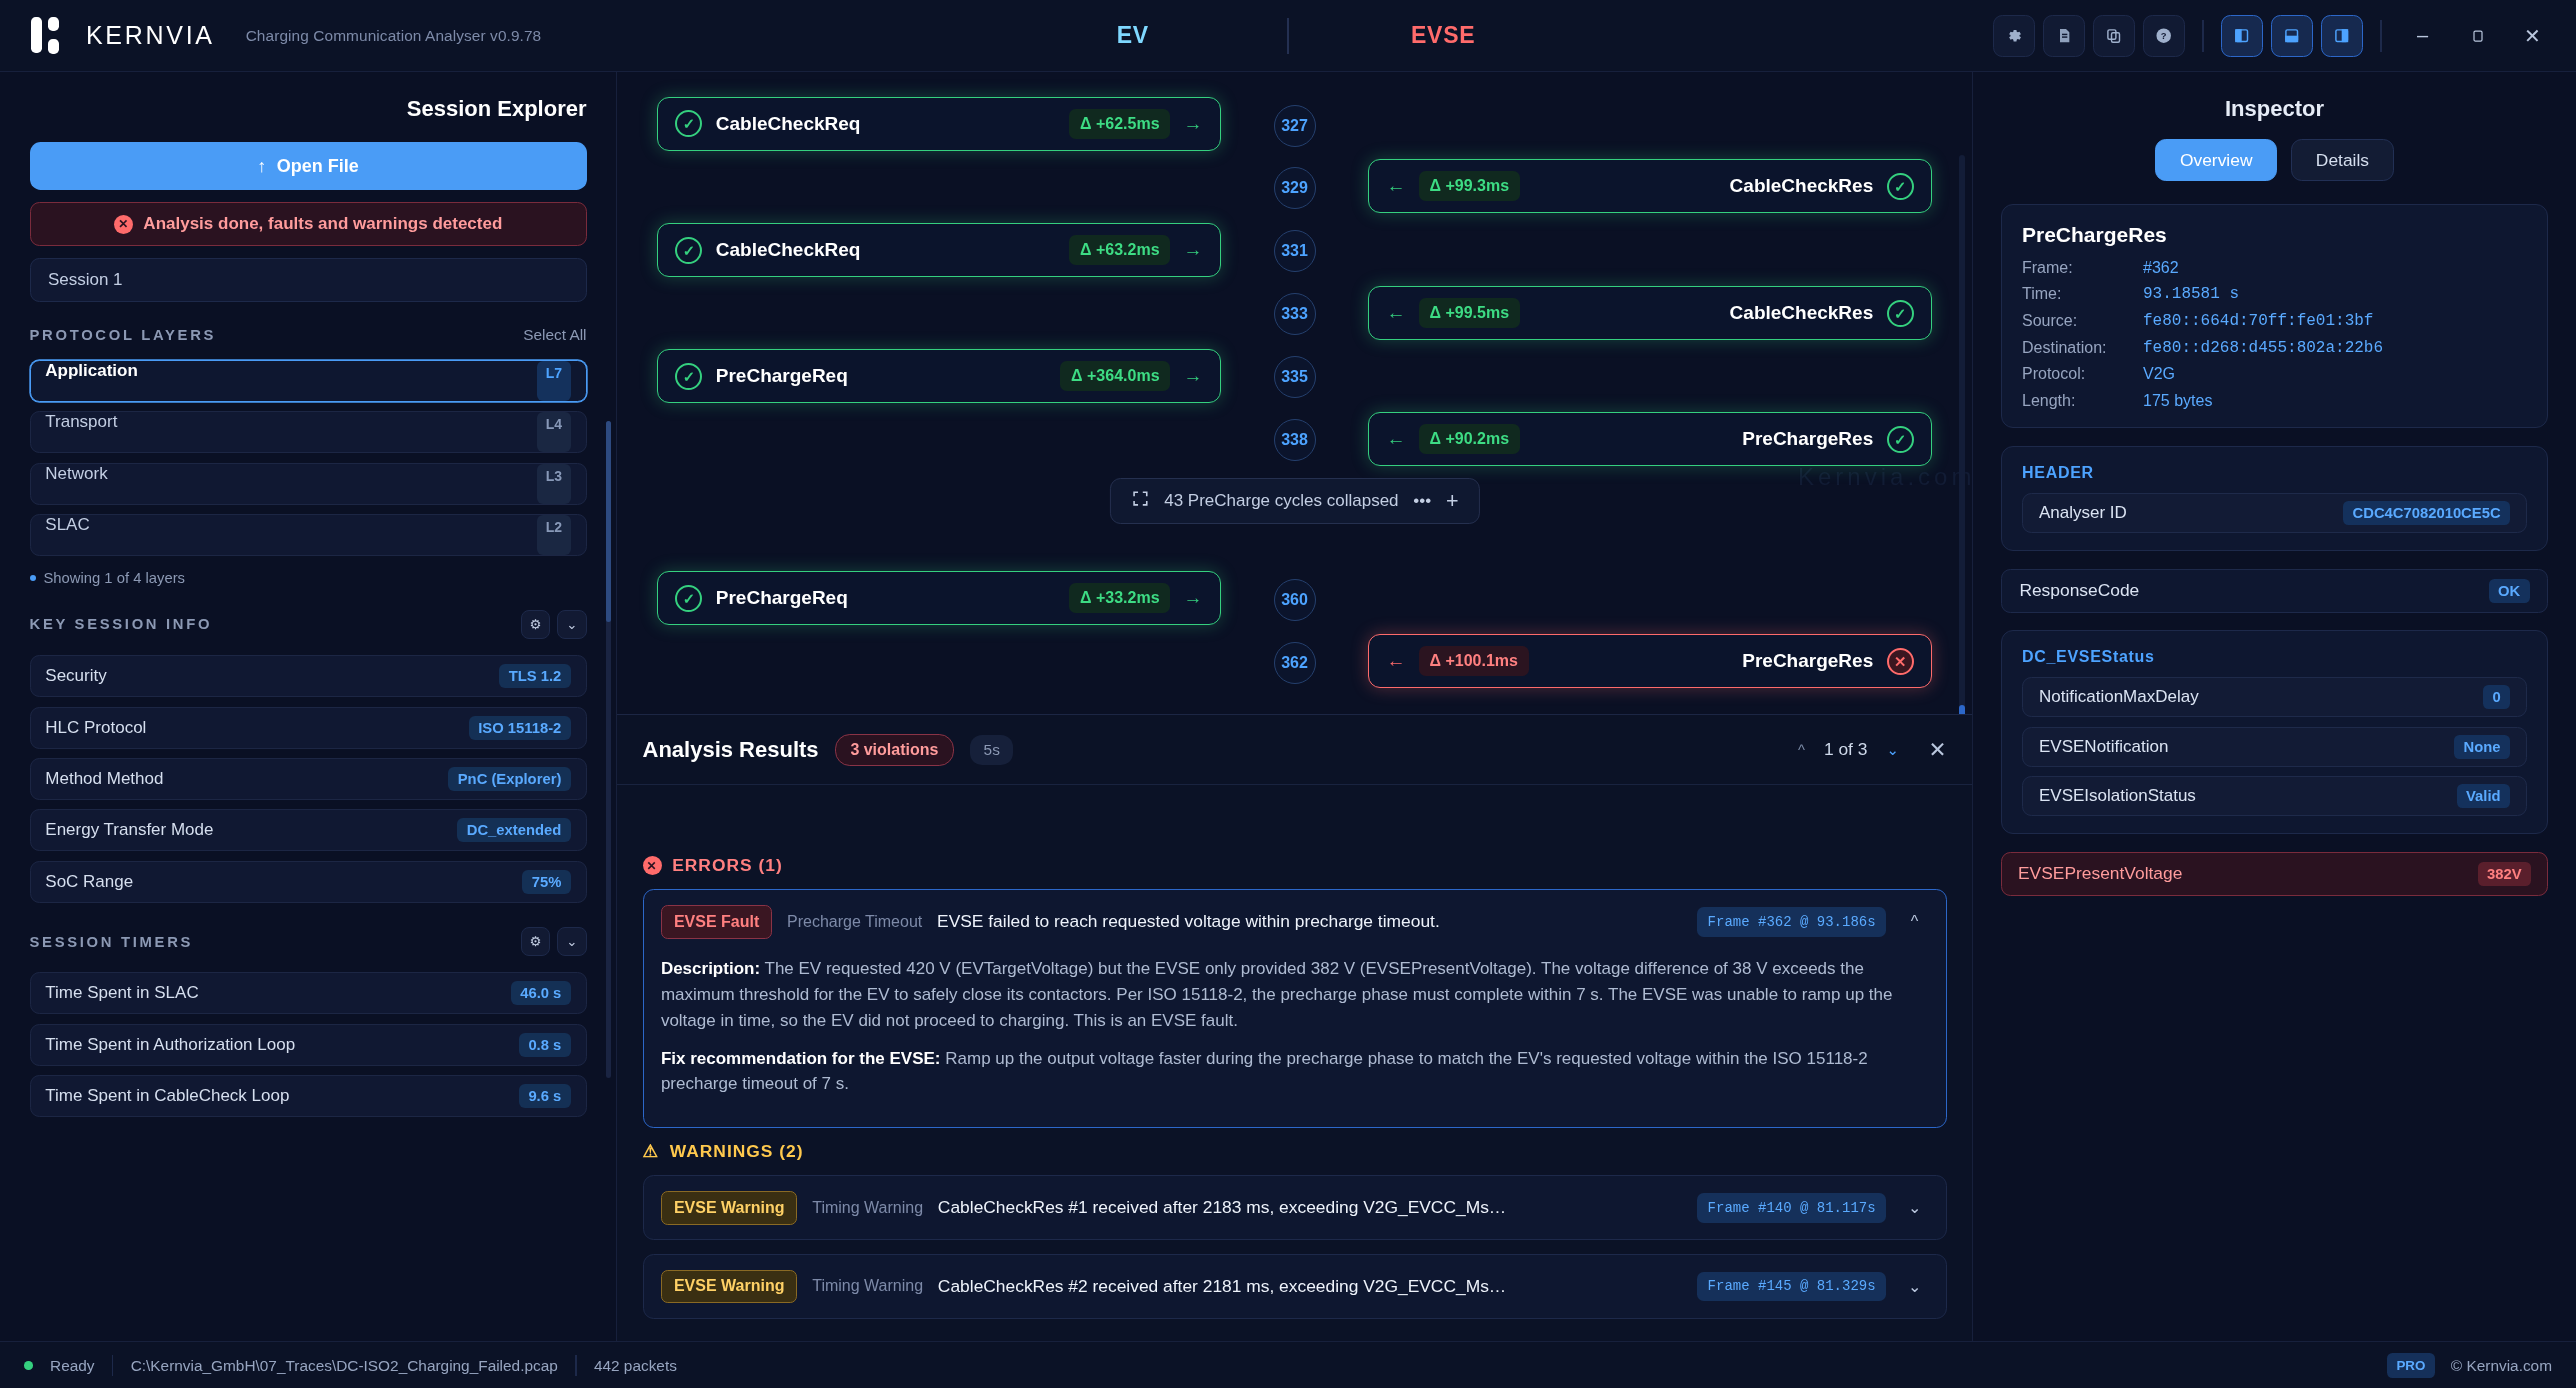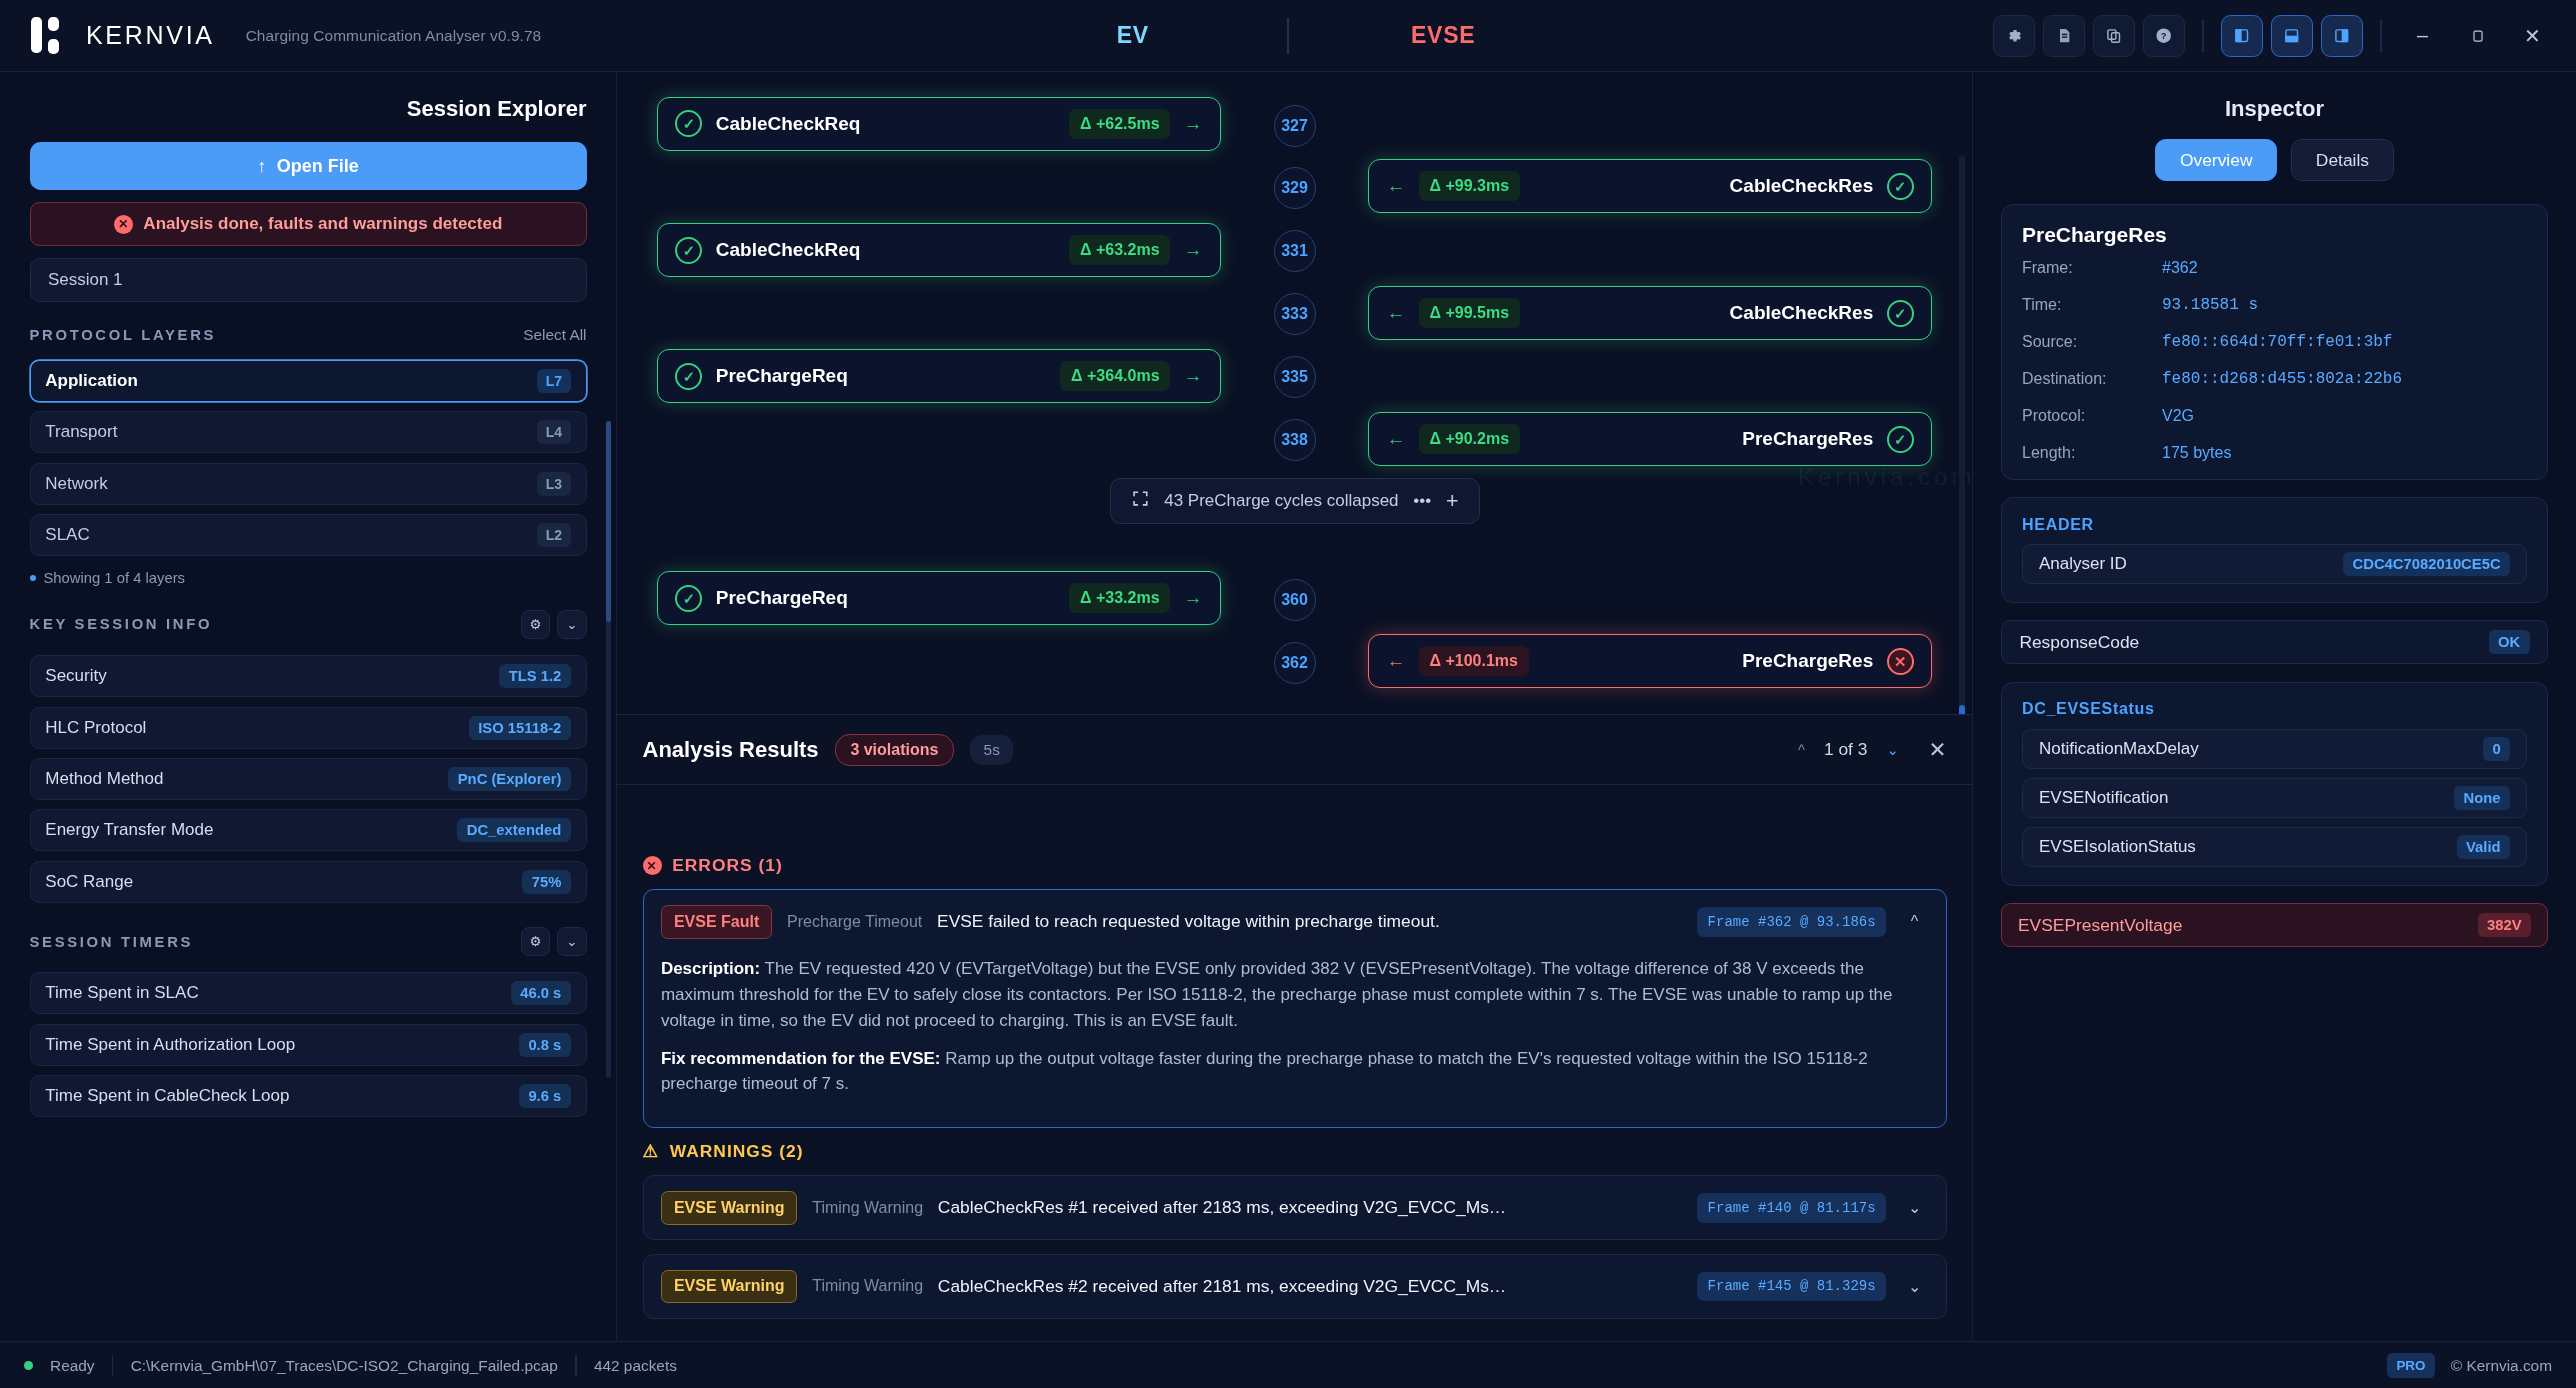--- a/index.html
+++ b/index.html
@@ -91,21 +91,21 @@
   .sec-head .lbl { font-size:14.8px; letter-spacing:2.7px; color:#8c99b4; font-weight:bold; }
   .sec-head .act { font-size:15.4px; color:#8c99b4; cursor:pointer; }
   .sec-head .icons { display:flex; gap:6.7px; }
   .mini-btn {
     width:29.5px;height:29.5px;border-radius:8px;background:#121a33;border:0.7px solid #1d294a;
     display:flex;align-items:center;justify-content:center;color:#c3cee3;font-size:13.4px;
   }
   .row-item {
     margin-top: 9.4px; height: 42px; border-radius: 9.4px;
     background:#101832; border:0.7px solid #1c2644;
-    display:flex; align-items:center; justify-content:space-between; padding: 0 14.8px;
+    display:flex; justify-content:space-between; padding: 0 14.8px;
     color:#c3cee3; font-size:17px;
   }
   .row-item.selected {
     border-color:#4a9cf6; background:#0e1730; color:#ffffff; font-weight:bold;
     box-shadow: 0 0 0 0.7px #4a9cf6;
   }
   .chip {
     border-radius:6px; padding: 4px 8.7px; font-size:14px; font-weight:bold;
     background:#1a2742; color:#8899b8;
   }
@@ -200,21 +200,21 @@
   .inspector {
     width: 604px; flex:0 0 604px; border-left:1.3px solid #17203c; background:#0a1024;
     padding: 0 28px; overflow:hidden;
   }
   .insp-title { text-align:center; font-size:22px; font-weight:bold; padding: 24px 0 17.4px; }
   .seg { display:flex; justify-content:center; gap:13.4px; margin-bottom: 23px; }
   .seg-btn { border-radius:10.7px; padding: 9.4px 24px; font-size:17.4px; background:#131c34; border:0.7px solid #223055; color:#d6dfef; cursor:pointer; }
   .seg-btn.active { background:#4a9cf6; border-color:#4a9cf6; color:#ffffff; }
   .card { border-radius:12px; background:#0e1730; border:0.7px solid #1d294a; padding: 17.4px 20px; margin-bottom:17.4px; }
   .card h3 { font-size:21px; font-weight:bold; color:#ffffff; margin-bottom:12px; }
-  .meta { display:grid; grid-template-columns: 121px 1fr; row-gap: 8.7px; gap: 19px; }
+  .meta { display:grid; grid-template-columns: 121px 1fr; row-gap: 8.7px; }
   .meta .k { font-size:16px; color:#97a5c0; }
   .meta .v { font-size:16px; color:#5aaaff; font-family:"Liberation Mono", monospace; }
   .meta .v.plain { font-family:"Liberation Sans", sans-serif; }
   .sec-lbl { font-size:16px; font-weight:bold; color:#4da3ff; letter-spacing:0.7px; margin-bottom:10.7px; }
   .i-row {
     border-radius:9.4px; background:#121b35; border:0.7px solid #1e2a4a;
     display:flex; align-items:center; justify-content:space-between;
     padding: 0 16px; height:40px; font-size:17px; color:#dbe4f3; margin-bottom:9.4px;
   }
   .i-row:last-child { margin-bottom:0; }

